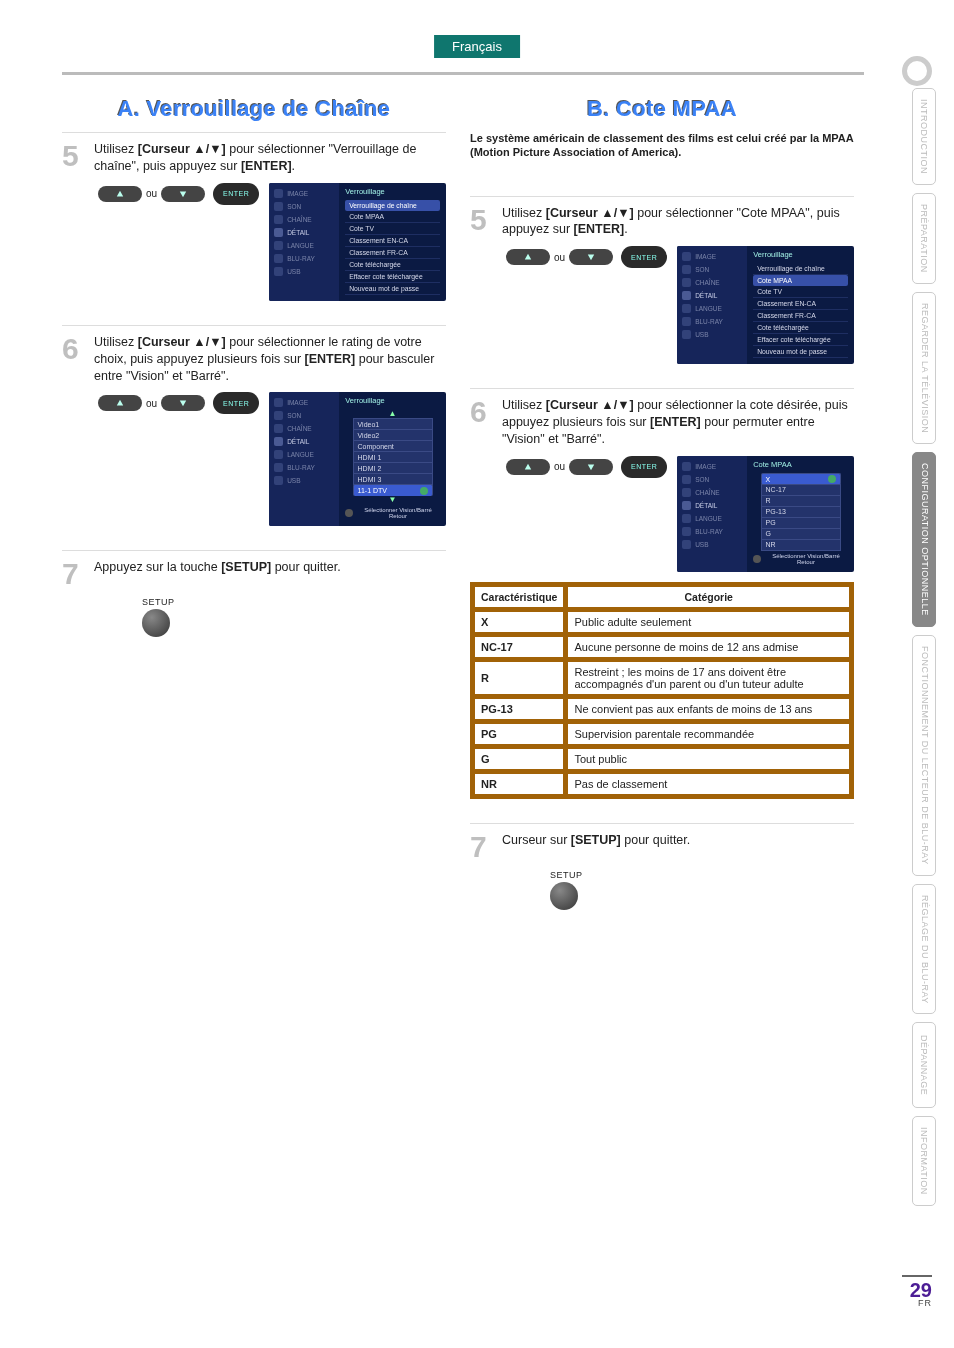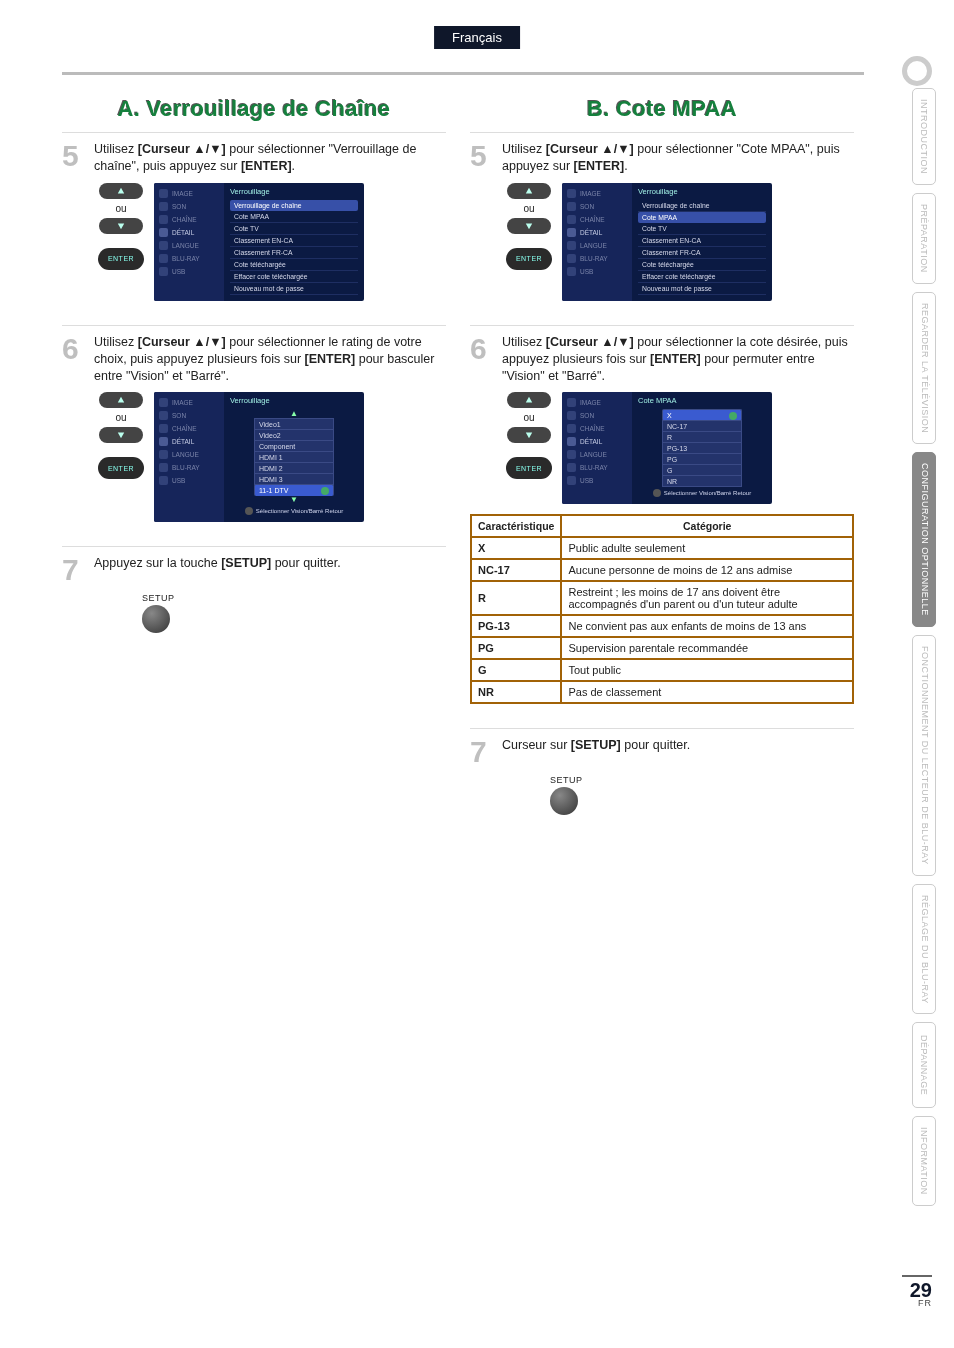--- a/index.html
+++ b/index.html
@@ -7,23 +7,23 @@
     font-family: "Helvetica Neue", Arial, sans-serif;
     font-size: 12px;
     color: #222;
     width: 954px;
     height: 1348px;
     position: relative;
     background: #fff;
   }
   .lang-tab {
     position: absolute;
-    top: 26px; left: 50%;
+    top: 35px; left: 50%;
     transform: translateX(-50%);
-    background: #0f172a;
+    background: #0f766e;
     color: #fff;
     padding: 4px 18px;
     font-size: 13px;
   }
   .hole {
     position: absolute;
     right: 22px; top: 56px;
     width: 30px; height: 30px;
     border: 5px solid #ccc;
     border-radius: 50%;
@@ -38,21 +38,21 @@
   .content {
     position: absolute;
     left: 62px; top: 96px;
     width: 792px;
     display: flex;
     gap: 24px;
   }
   .col { width: 384px; }
   .col h1 {
     text-align: center;
-    color: #15803d;
+    color: #3b82f6;
     font-size: 22px;
     font-weight: 800;
     letter-spacing: .3px;
     text-shadow: 1px 1px 0 #fff, -1px -1px 0 #555;
     margin-bottom: 10px;
   }
   .intro {
     font-size: 11px;
     font-weight: 700;
     line-height: 1.25;
@@ -65,21 +65,21 @@
     color: #bfbfbf;
     font-size: 30px;
     font-weight: 800;
     line-height: 1;
     width: 26px;
     flex-shrink: 0;
   }
   .step-text { font-size: 12.5px; line-height: 1.35; flex: 1; }
   .step-body { display: flex; gap: 10px; margin-top: 8px; align-items: flex-start; padding-left: 36px; }
   .step-body.centered { padding-left: 80px; }
-  .remote { display: flex; flex-direction: column; align-items: center; gap: 4px; }
+  .remote { display: flex; flex-direction: row; align-items: center; gap: 4px; }
   .pill {
     width: 44px; height: 16px;
     background: #444;
     border-radius: 8px;
     display: flex; align-items: center; justify-content: center;
   }
   .pill svg { width: 8px; height: 8px; fill: #bfe; }
   .ou { font-size: 10px; }
   .enter-btn {
     width: 46px; height: 22px;
@@ -161,21 +161,21 @@
   }
   .osd-foot .b { width:8px;height:8px;border-radius:50%;background:#555;display:inline-block;}
   .updn { display:flex; flex-direction:column; align-items:center; font-size: 8px; color:#8fa; }
   .rating-table {
     border-collapse: collapse;
     width: 100%;
     font-size: 11px;
     margin-top: 10px;
   }
   .rating-table th, .rating-table td {
-    border: 2px solid #a16207;
+    border: 5px solid #a16207;
     padding: 4px 6px;
     text-align: left;
     vertical-align: middle;
   }
   .rating-table th { font-weight: 700; text-align: center; font-size: 10.5px; }
   .rating-table td:first-child { font-weight: 700; width: 72px; }
   .side-tabs {
     position: absolute;
     right: 18px;
     top: 88px;
@@ -201,21 +201,21 @@
     position: absolute;
     right: 22px;
     bottom: 40px;
     text-align: right;
     font-size: 11px;
     color: #444;
   }
   .pagenum .n {
     font-size: 20px;
     font-weight: 800;
-    color: #0f172a;
+    color: #4c1d95;
     display:block;
     border-top: 2px solid #666;
     padding-top: 2px;
     width: 30px;
     text-align:right;
     margin-left:auto;
   }
   .pagenum .fr { font-size: 9px; letter-spacing: 1px; margin-top: -4px;}
   b, strong { font-weight: 700; }
 </style>
@@ -392,20 +392,21 @@
         <div class="setup-btn">
           <span>SETUP</span>
           <div class="circ"></div>
         </div>
       </div>
     </div>
   </div>
 
   <div class="col">
     <h1>B. Cote MPAA</h1>
+    <p class="intro">Le système américain de classement des films est celui créé par la MPAA (Motion Picture Association of America).</p>
 
     <div class="step">
       <div class="step-row">
         <div class="step-num">5</div>
         <div class="step-text">
           <span>Utilisez </span><b>[Curseur ▲/▼]</b><span> pour sélectionner "Cote MPAA", puis appuyez sur </span><b>[ENTER]</b><span>.</span>
         </div>
       </div>
       <div class="step-body">
         <div class="remote">

